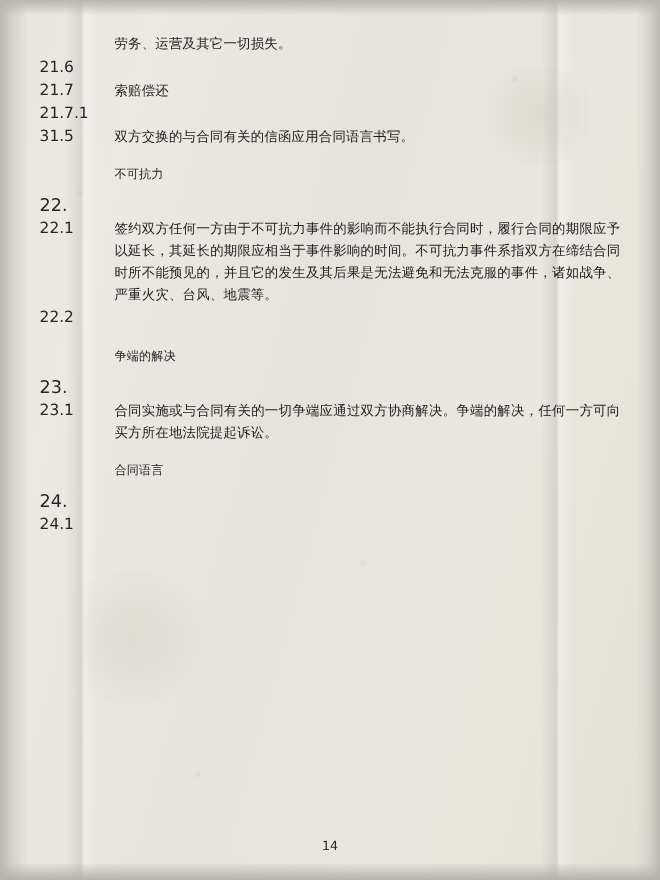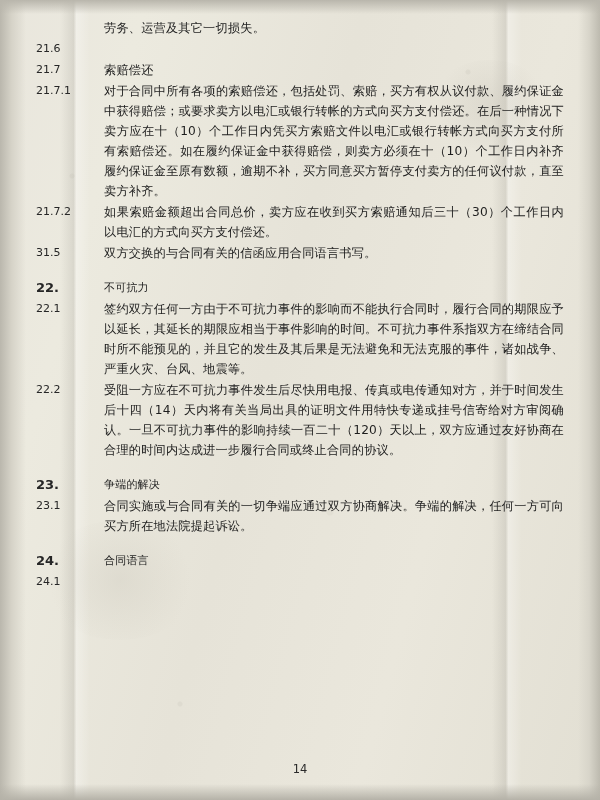--- a/index.html
+++ b/index.html
@@ -62,37 +62,37 @@
   .blotch {
     position: absolute;
     border-radius: 50%;
     pointer-events: none;
   }
   .content {
     position: absolute;
     left: 0; top: 0;
     width: 600px;
     height: 800px;
-    padding: 18px 36px 10px 36px;
+    padding: 30px 36px 10px 36px;
     box-sizing: border-box;
   }
   .row {
     display: flex;
     align-items: flex-start;
     margin-bottom: 1px;
   }
   .num {
     flex: 0 0 68px;
-    font-size: 11px;
+    font-size: 14px;
     line-height: 20px;
     color: #262626;
     font-family: "DejaVu Sans", sans-serif;
     white-space: nowrap;
   }
-  .num.bold { font-weight: bold; font-size: 13px; }
+  .num.bold { font-weight: normal; font-size: 16px; margin-top: 28px; }
   .body {
     flex: 1 1 auto;
     font-size: 12.2px;
     line-height: 20px;
     color: #1d1d1d;
     text-align: justify;
     letter-spacing: 0.2px;
   }
   .body.heading { font-weight: normal; font-size: 11px; }
   .spacer-md { height: 14px; }
@@ -135,42 +135,36 @@
         </div>
         <div class="row">
           <div class="num">21.6</div>
         </div>
         <div class="row">
           <div class="num">21.7</div>
           <div class="body">索赔偿还</div>
         </div>
         <div class="row">
           <div class="num">21.7.1</div>
-          <div class="body">对于合同中所有各项的索赔偿还，包括处罚、索赔，买方有权从议付款、履约保证金中获得赔偿；或要求卖方以电汇或银行转帐的方式向买方支付偿还。在后一种情况下卖方应在十（10）个工作日内凭买方索赔文件以电汇或银行转帐方式向买方支付所有索赔偿还。如在履约保证金中获得赔偿，则卖方必须在十（10）个工作日内补齐履约保证金至原有数额，逾期不补，买方同意买方暂停支付卖方的任何议付款，直至卖方补齐。</div>
-        </div>
-        <div class="row">
-          <div class="num">21.7.2</div>
-          <div class="body">如果索赔金额超出合同总价，卖方应在收到买方索赔通知后三十（30）个工作日内以电汇的方式向买方支付偿还。</div>
         </div>
         <div class="row">
           <div class="num">31.5</div>
           <div class="body">双方交换的与合同有关的信函应用合同语言书写。</div>
         </div>
         <div class="spacer-md"></div>
         <div class="row">
           <div class="num bold">22.</div>
           <div class="body heading">不可抗力</div>
         </div>
         <div class="row">
           <div class="num">22.1</div>
           <div class="body">签约双方任何一方由于不可抗力事件的影响而不能执行合同时，履行合同的期限应予以延长，其延长的期限应相当于事件影响的时间。不可抗力事件系指双方在缔结合同时所不能预见的，并且它的发生及其后果是无法避免和无法克服的事件，诸如战争、严重火灾、台风、地震等。</div>
         </div>
         <div class="row">
           <div class="num">22.2</div>
-          <div class="body">受阻一方应在不可抗力事件发生后尽快用电报、传真或电传通知对方，并于时间发生后十四（14）天内将有关当局出具的证明文件用特快专递或挂号信寄给对方审阅确认。一旦不可抗力事件的影响持续一百二十（120）天以上，双方应通过友好协商在合理的时间内达成进一步履行合同或终止合同的协议。</div>
         </div>
         <div class="spacer-md"></div>
         <div class="row">
           <div class="num bold">23.</div>
           <div class="body heading">争端的解决</div>
         </div>
         <div class="row">
           <div class="num">23.1</div>
           <div class="body">合同实施或与合同有关的一切争端应通过双方协商解决。争端的解决，任何一方可向买方所在地法院提起诉讼。</div>
         </div>

